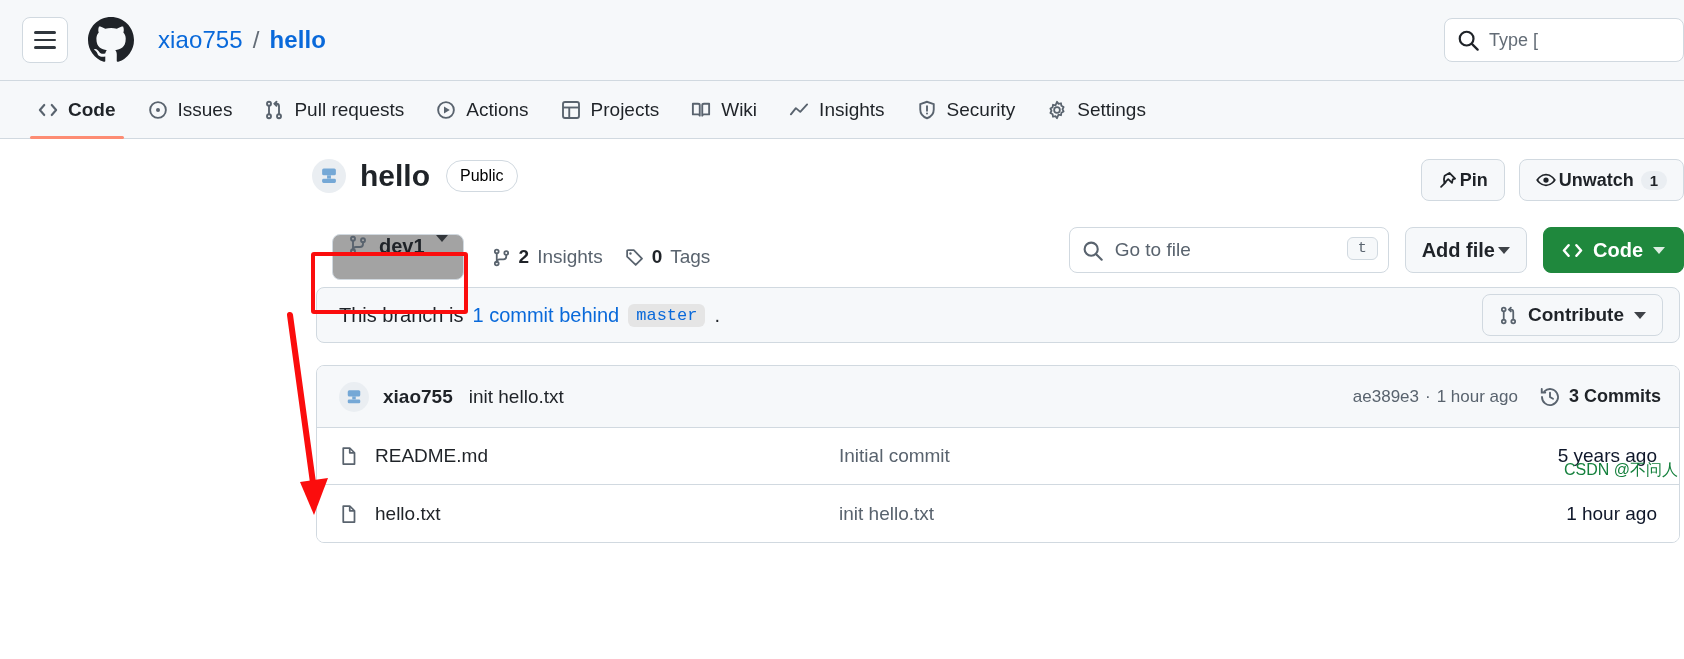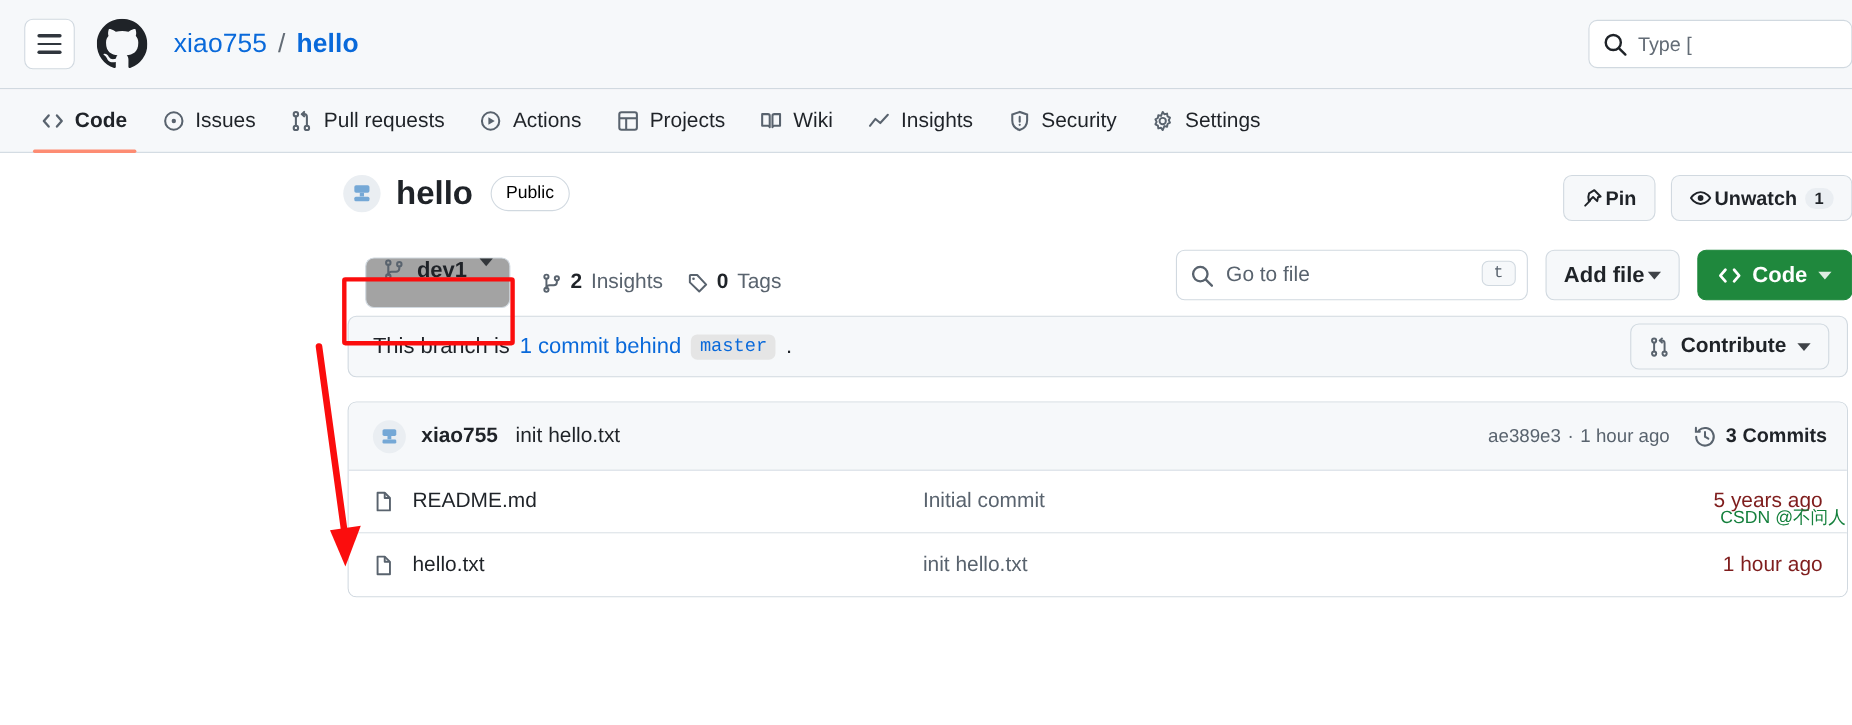--- a/index.html
+++ b/index.html
@@ -145,21 +145,21 @@
   .commit-right { margin-left:auto; display:flex; align-items:center; gap:22px; color:#59636e; font-size:17px;}
   .commit-count { display:flex; align-items:center; gap:9px; color:#1f2328; font-size:18px; font-weight:600;}
 
   .file-row {
     height: 57px; display:flex; align-items:center; padding: 0 22px;
     border-bottom: 1px solid #d1d9e0; background:#fff; font-size:19px;
   }
   .file-row:last-child { border-bottom: none; }
   .file-name { display:flex; align-items:center; gap:16px; width: 500px; color:#1f2328; }
   .file-msg { color:#59636e; flex: 1; }
-  .file-age { color:#7f1d1d; text-align:right; white-space:nowrap; }
+  .file-age { color:#0f172a; text-align:right; white-space:nowrap; }
 
   
   .anno-rect {
     position:absolute; left: 311px; top: 252px; width: 157px; height: 62px;
     border: 4px solid #fb0d0d; border-radius: 3px; pointer-events:none;
   }
   .anno-arrow { position:absolute; left: 270px; top: 310px; pointer-events:none; }
   .watermark {
     position:absolute; right: 6px; bottom: 2px; color:#15803d; font-size:16px;
   }

